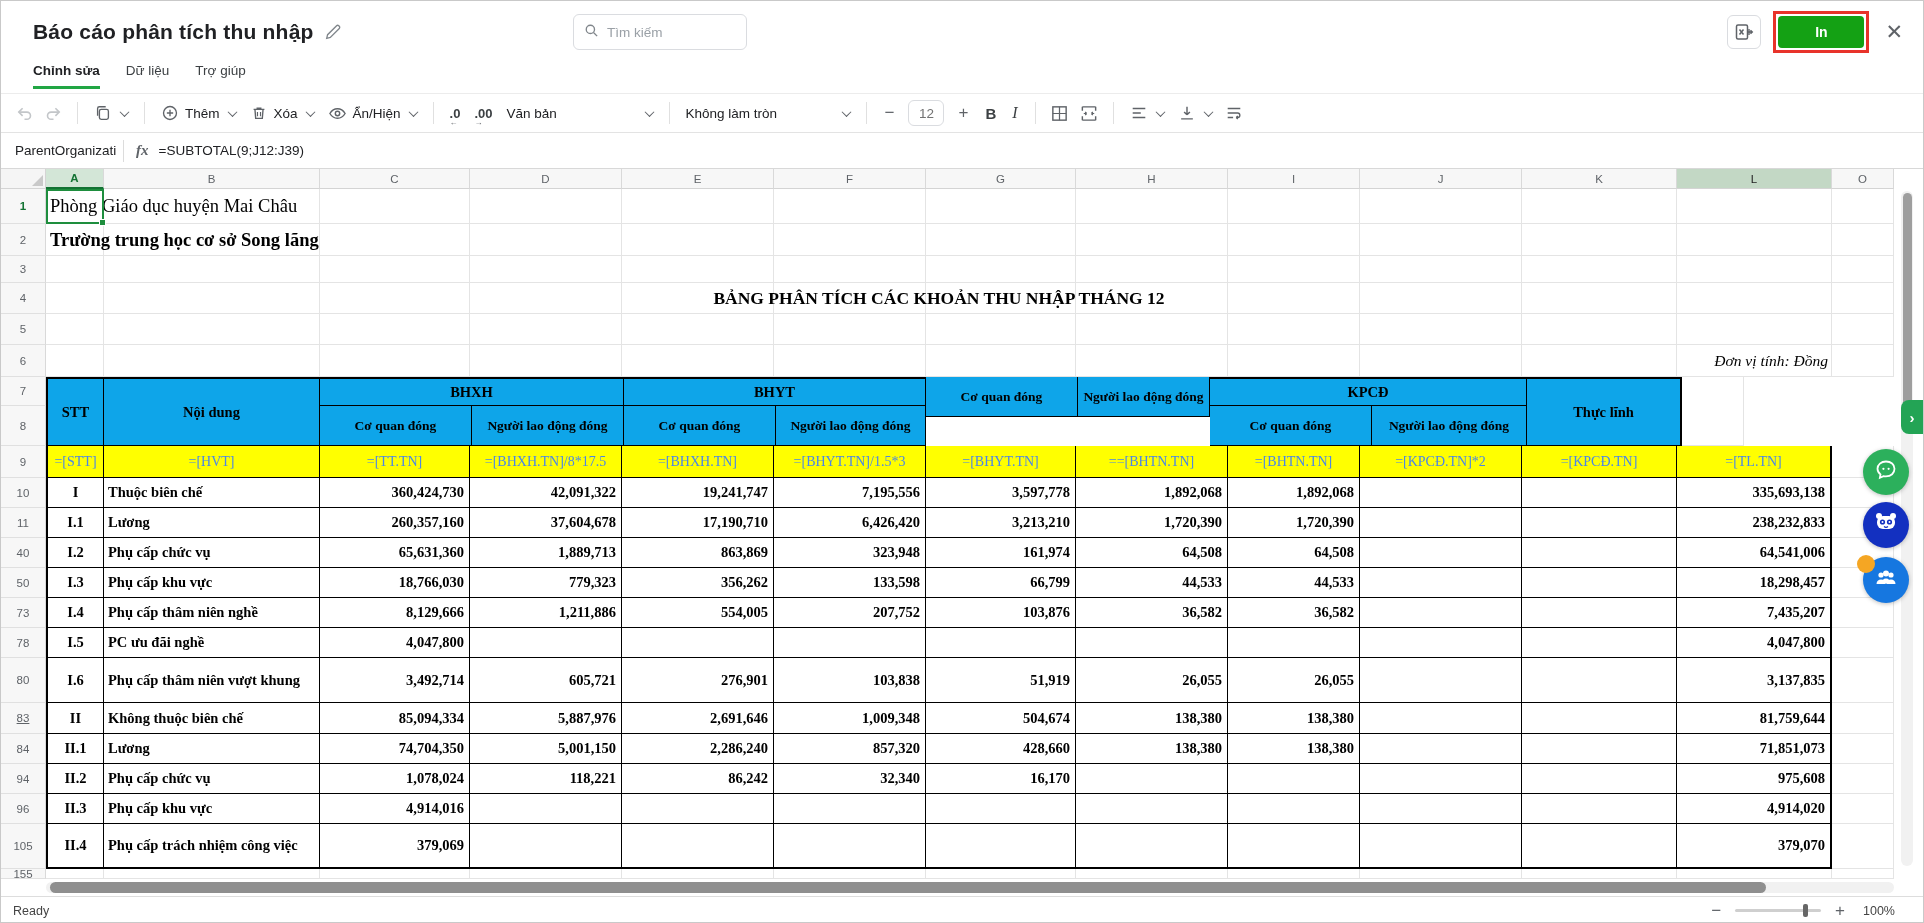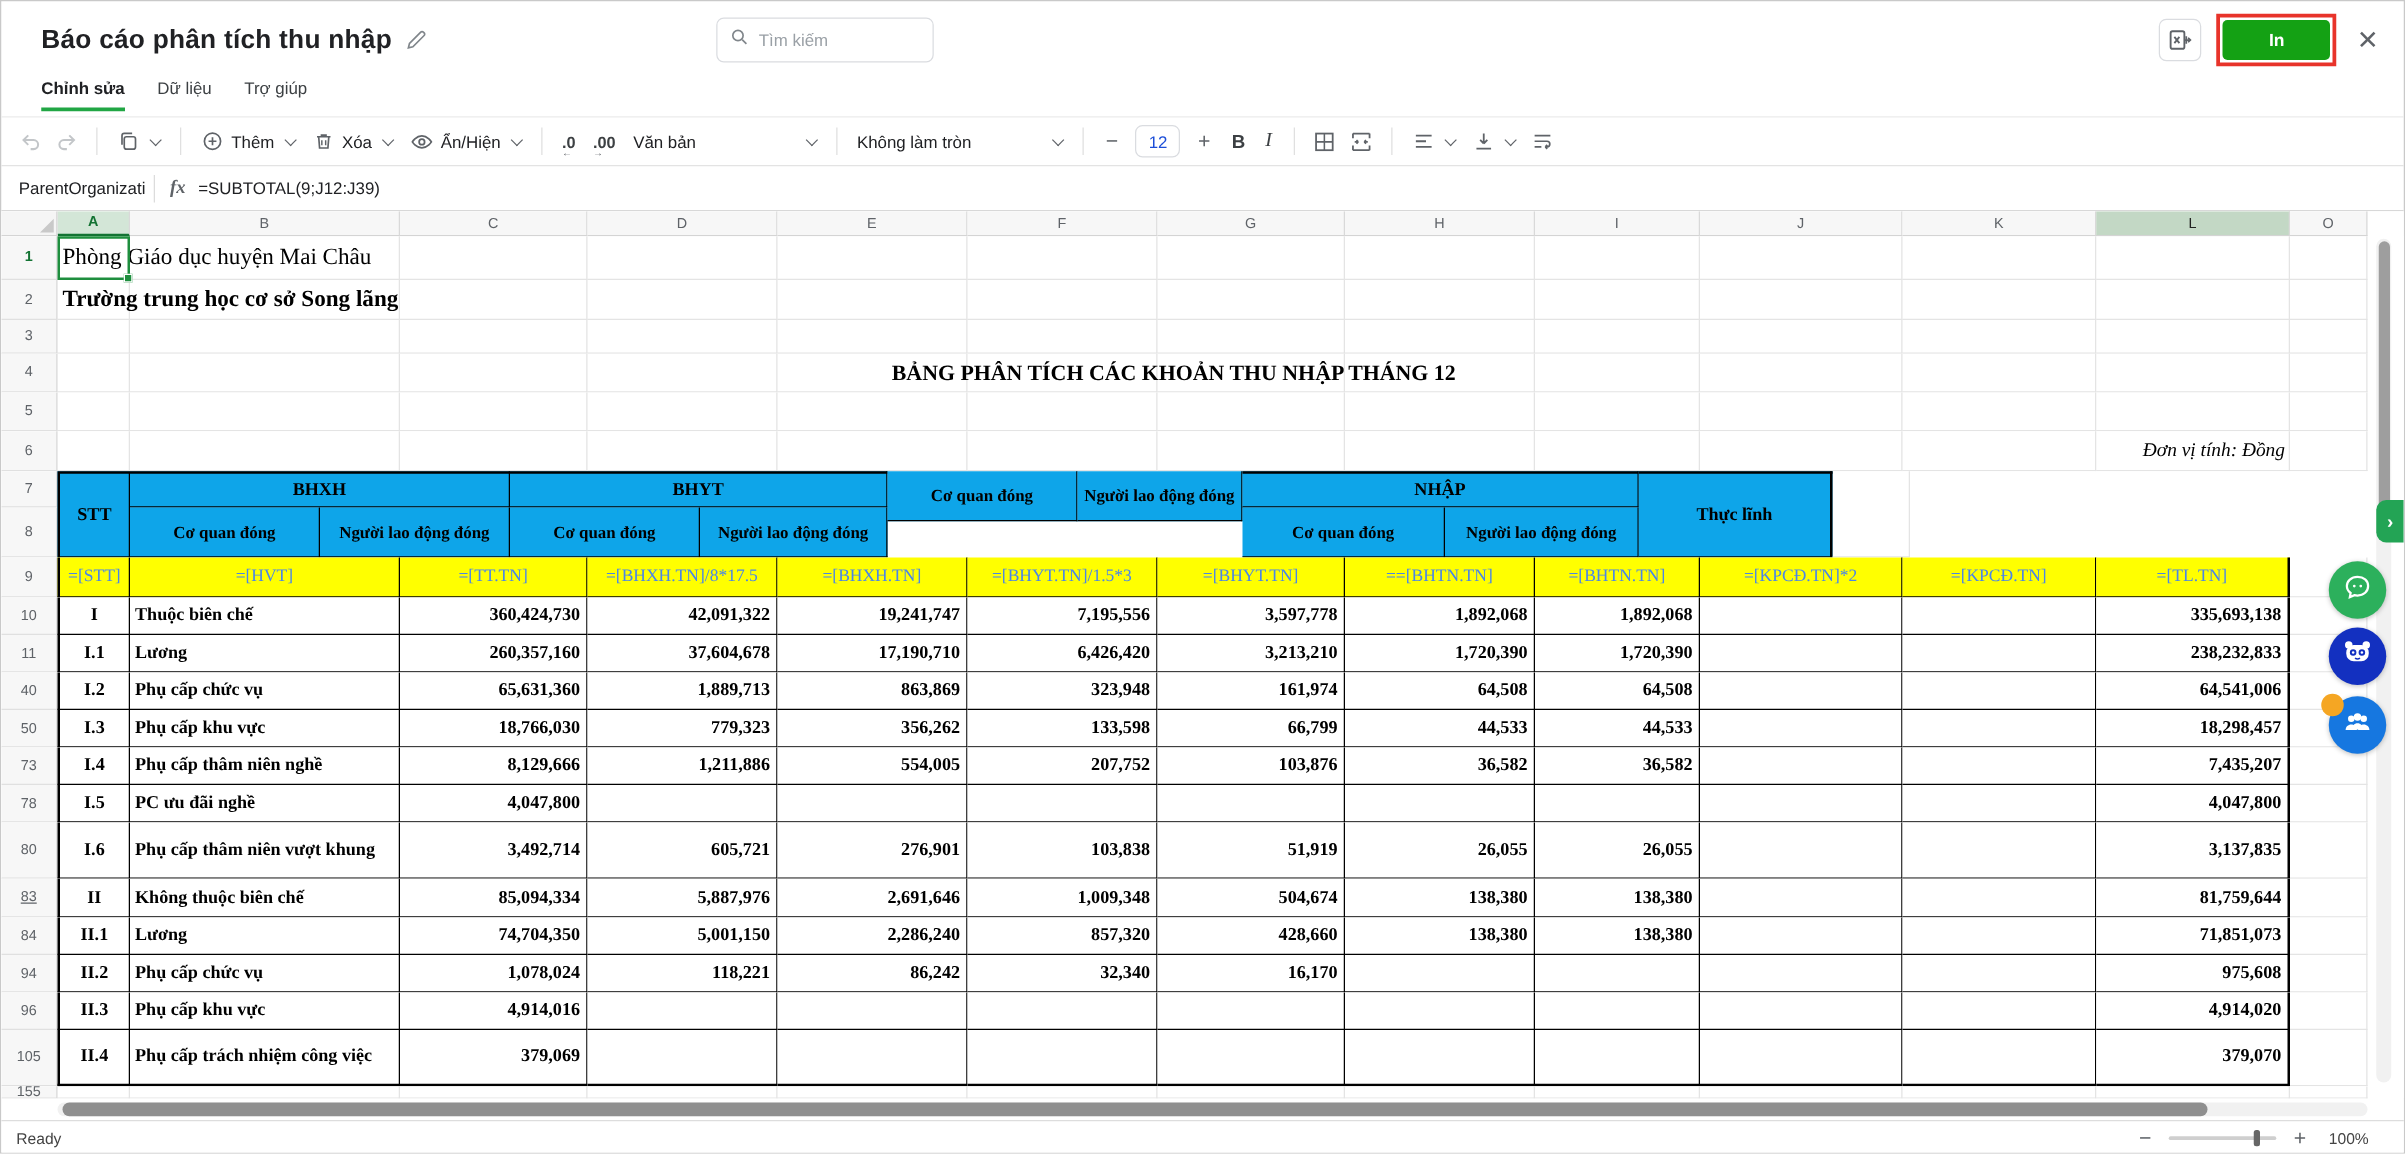--- a/index.html
+++ b/index.html
@@ -34,21 +34,21 @@
     display:flex; align-items:center; padding:0 14px; gap:10px; color:#3c4043;}
   .tb-group { display:flex; align-items:center; gap:10px;}
   .tb-btn { display:flex; align-items:center; gap:6px; cursor:pointer; padding:3px 2px; font-size:13.5px; color:#202124;}
   .tb-ico { display:inline-flex; }
   .chev { width:7px; height:7px; border-right:1.6px solid #5f6368; border-bottom:1.6px solid #5f6368;
     transform:rotate(45deg) translate(-1px,-1px); margin-left:3px;}
   .tb-div { width:1px; height:22px; background:#e0e0e0; margin:0 4px;}
   .dec { font-size:13px; font-weight:700; color:#3c4043; position:relative; padding:0 2px; cursor:pointer;}
   .dec small { position:absolute; left:2px; bottom:-6px; font-size:8px; color:#5f6368;}
   .fsize-box { width:36px; height:26px; border:1px solid #dadce0; border-radius:6px; display:flex;
-    align-items:center; justify-content:center; font-size:13.5px; color:#1d4ed8;}
+    align-items:center; justify-content:center; font-size:13.5px; color:#737373;}
   .pm { font-size:17px; color:#5f6368; cursor:pointer; padding:0 4px;}
   .bold-b { font-weight:700; font-size:15px; cursor:pointer; padding:0 3px;}
   .ital-i { font-style:italic; font-family:"Liberation Serif",serif; font-size:16px; cursor:pointer; padding:0 3px;}
 
   
   .formulabar { height:36px; border-bottom:1px solid #d8d8d8; display:flex; align-items:center; font-size:13.5px;}
   .namebox { width:122px; padding-left:14px; color:#202124;}
   .fb-div { width:1px; height:22px; background:#dcdcdc;}
   .fx { font-family:"Liberation Serif",serif; font-style:italic; font-weight:700; font-size:15px; color:#5f6368; padding:0 10px 0 12px;}
   .formula-text { color:#202124; }
@@ -404,20 +404,21 @@
           <div class="lc" style="width: 155px; height: 32px;"></div>
           <div class="lc" style="width: 62px; height: 32px;"></div>
           <div class="overlay-text" style="left: 45px; top: 0px; width: 1782px; text-align: right; line-height: 32px; font-size: 15.5px; font-style: italic;">Đơn vị tính: Đồng</div>
         </div>
         <div class="srow" style="height: 69px;">
           <div class="rowhdrcol">
             <div class="rowhdr" style="height: 29px;">7</div>
             <div class="rowhdr" style="height: 40px;">8</div>
           </div>
           <div class="tc hdr first toprow" style="width: 58px; height: 69px;">STT</div>
+          <div class="tc hdr toprow" style="width: 216px; height: 69px;">Nội dung</div>
           <div class="grp" style="width: 304px;">
             <div class="tc hdr toprow" style="width: 304px; height: 29px;">BHXH</div>
             <div class="grow">
               <div class="tc hdr sub" style="width: 152px; height: 40px;">Cơ quan đóng</div>
               <div class="tc hdr sub" style="width: 152px; height: 40px;">Người lao động đóng</div>
             </div>
           </div>
           <div class="grp" style="width: 302px;">
             <div class="tc hdr toprow" style="width: 302px; height: 29px;">BHYT</div>
             <div class="grow">
@@ -425,21 +426,21 @@
               <div class="tc hdr sub" style="width: 150px; height: 40px;">Người lao động đóng</div>
             </div>
           </div>
           <div class="grp" style="width: 284px;">
             <div class="grow">
               <div class="tc hdr sub" style="width: 152px; height: 40px;">Cơ quan đóng</div>
               <div class="tc hdr sub" style="width: 132px; height: 40px;">Người lao động đóng</div>
             </div>
           </div>
           <div class="grp" style="width: 317px;">
-            <div class="tc hdr toprow" style="width: 317px; height: 29px;">NHẬP</div>
+            <div class="tc hdr toprow" style="width: 317px; height: 29px;">KPCĐ</div>
             <div class="grow">
               <div class="tc hdr sub" style="width: 162px; height: 40px;">Cơ quan đóng</div>
               <div class="tc hdr sub" style="width: 155px; height: 40px;">Người lao động đóng</div>
             </div>
           </div>
           <div class="tc hdr toprow lastcol" style="width: 155px; height: 69px;">Thực lĩnh</div>
           <div class="lc" style="width: 62px; height: 69px;"></div>
         </div>
         <div class="srow" style="height: 32px;">
           <div class="rowhdr" style="height: 32px;">9</div>

